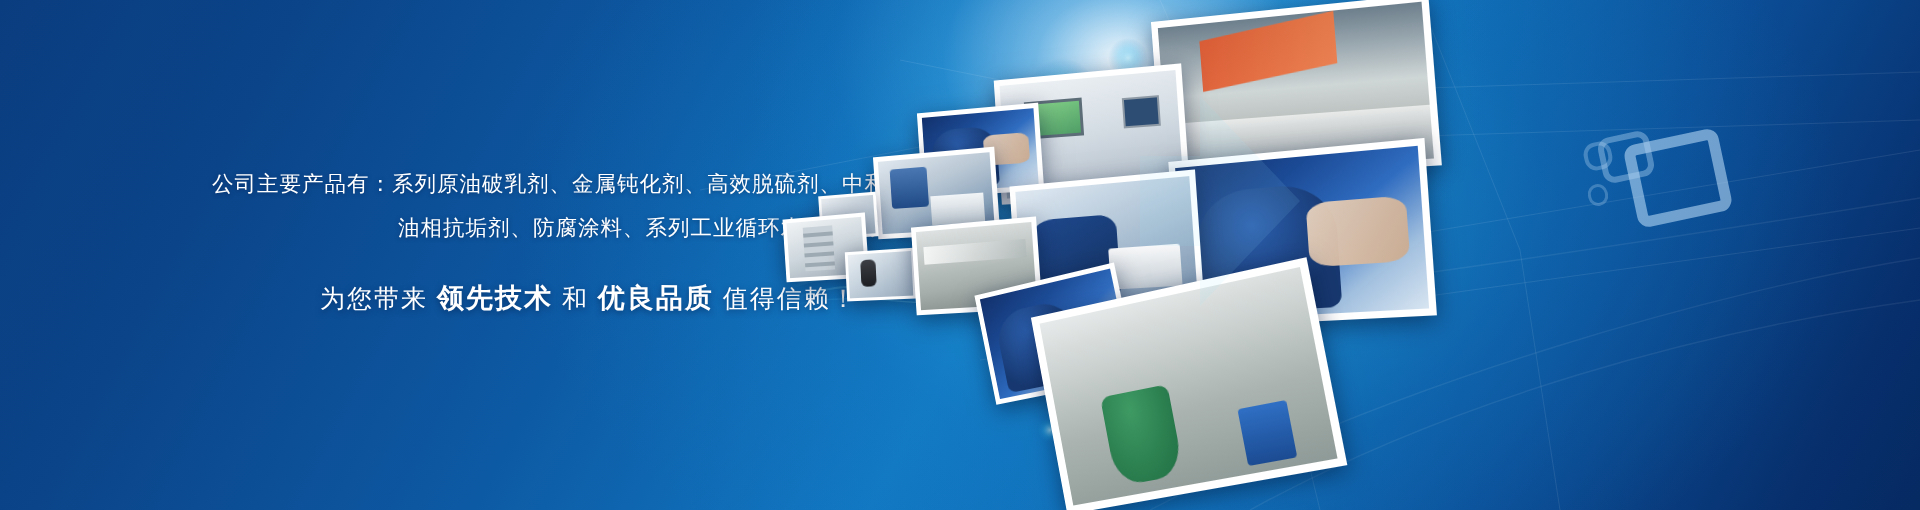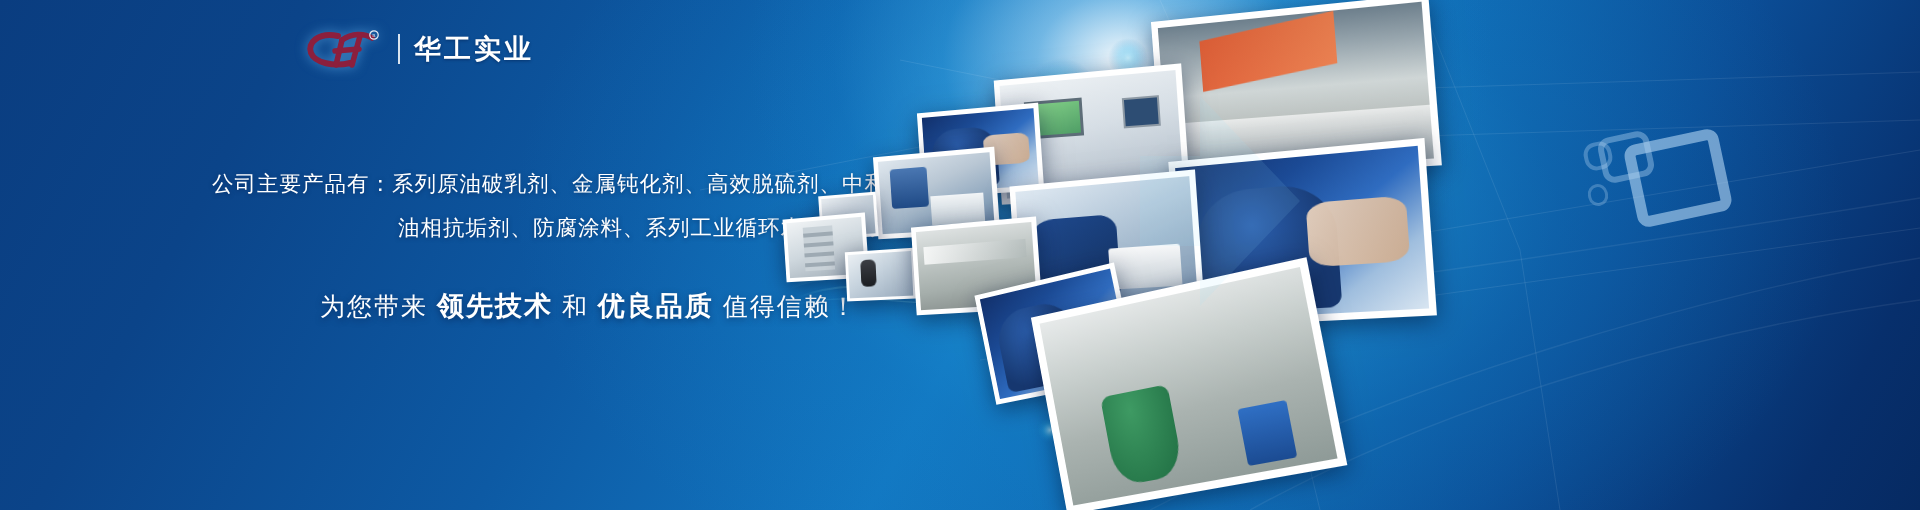--- a/index.html
+++ b/index.html
@@ -37,21 +37,21 @@
   
   .copy{position:absolute;left:212px;top:162px;width:760px;}
   .prod-line{
     color:#ffffff;font-size:21.5px;line-height:44px;
     letter-spacing:1px;white-space:nowrap;
     text-shadow:0 1px 4px rgba(0,25,70,.5);
   }
   .prod-line.l2{padding-left:186px;}
 
   .tagline{
-    position:absolute;left:320px;top:288px;
+    position:absolute;left:320px;top:280px;
     color:#ffffff;font-size:25px;letter-spacing:2px;white-space:nowrap;
     text-shadow:0 2px 6px rgba(0,25,70,.55);
   }
   .tagline .em{font-weight:700;font-size:27px;}
 
   
   .collage{position:absolute;left:880px;top:0;width:1040px;height:510px;}
   .ph{
     position:absolute;
     background:#ffffff;
@@ -157,39 +157,20 @@
     <circle cx="1156" cy="164" r="16" fill="url(#gb)"></circle>
     <circle cx="1142" cy="290" r="24" fill="url(#gb)"></circle>
     <circle cx="1172" cy="330" r="14" fill="url(#gb)"></circle>
     <circle cx="1108" cy="372" r="18" fill="url(#gb)"></circle>
     <circle cx="1232" cy="246" r="12" fill="url(#gb)"></circle>
     <circle cx="960" cy="240" r="10" fill="url(#gb)"></circle>
     <circle cx="1296" cy="392" r="9" fill="url(#gb)"></circle>
     <circle cx="1050" cy="430" r="13" fill="url(#gb)"></circle>
   </svg>
 
-  <div class="logo">
-    <div class="logo-mark">
-      <svg width="82" height="44" viewBox="0 0 82 44">
-        <g fill="none" stroke="#8c1f3d" stroke-width="6" stroke-linecap="round">
-          <path d="M36 9 C16 5 5 16 9 26 C13 36 32 40 48 36"></path>
-        </g>
-        <g fill="none" stroke="#8c1f3d" stroke-width="5.5" stroke-linecap="round">
-          <path d="M40 13 L34 38"></path>
-          <path d="M58 9 L50 38"></path>
-          <path d="M33 24 L57 22"></path>
-          <path d="M40 13 C50 6 62 6 70 11"></path>
-        </g>
-        <circle cx="72" cy="8" r="4.2" fill="none" stroke="#e9eef5" stroke-width="1.2"></circle>
-        <text x="72" y="10.3" font-size="5" text-anchor="middle" fill="#e9eef5" font-family="'Liberation Serif',serif">R</text>
-      </svg>
-    </div>
-    <div class="logo-div"></div>
-    <div class="logo-text">华工实业</div>
-  </div>
 
   <div class="copy">
     <div class="prod-line l1">公司主要产品有：系列原油破乳剂、金属钝化剂、高效脱硫剂、中和缓蚀剂、</div>
     <div class="prod-line l2">油相抗垢剂、防腐涂料、系列工业循环水系统水处理药剂、净水剂等</div>
   </div>
 
   <div class="tagline">
     <span>为您带来</span>
     <span class="em">领先技术</span>
     <span>和</span>

